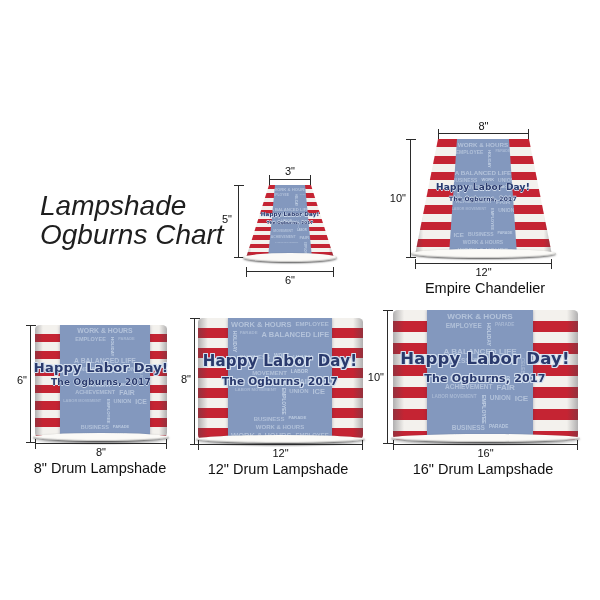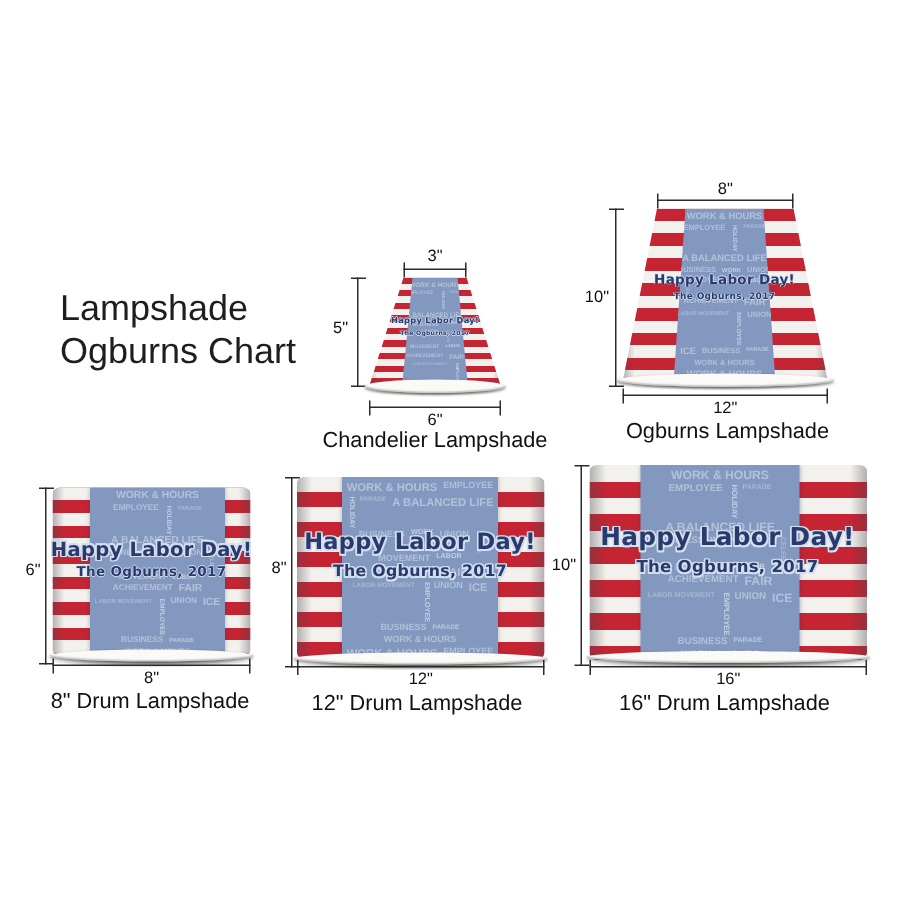--- a/index.html
+++ b/index.html
@@ -1,20 +1,20 @@
 <!DOCTYPE html>
 <html><head>
 <meta charset="utf-8">
 <style>
   html,body{margin:0;padding:0;background:#fff;}
   .canvas{position:relative;width:600px;height:600px;background:#ffffff;overflow:hidden;
           font-family:"Liberation Sans",sans-serif;color:#141414;}
 
   
-  .chart-title{position:absolute;left:40px;top:191px;font-size:24px;line-height:29px;color:#1e1e1e;}
+  .chart-title{position:absolute;left:40px;top:191px;font-size:28px;line-height:29px;color:#1e1e1e;font-style:italic;}
 
   
   .hdim{position:absolute;height:0;border-top:1px solid #2b2b2b;}
   .hdim::before,.hdim::after{content:"";position:absolute;top:-5px;width:1px;height:10px;background:#2b2b2b;}
   .hdim::before{left:0}.hdim::after{right:0}
   .vdim{position:absolute;width:0;border-left:1px solid #2b2b2b;}
   .vdim::before,.vdim::after{content:"";position:absolute;left:-5px;width:10px;height:1px;background:#2b2b2b;}
   .vdim::before{top:0}.vdim::after{bottom:0}
   .dim-label{position:absolute;font-size:11px;color:#111;white-space:nowrap;}
   .tc{text-align:center}.tr{text-align:right}
@@ -136,21 +136,20 @@
           </div>
       </div>
       <div class="shading"></div>
     </div>
     <div class="heading outlined-thin">Happy Labor Day!</div>
     <div class="subheading outlined-thin">The Ogburns, 2017</div>
     <div class="floor-shadow"></div>
     <div class="rim"></div>
     <div class="hdim" style="left:46px;top:106px;width:88px;"></div>
     <div class="dim-label tc" style="left:46px;top:109px;width:88px;">6"</div>
-    <div class="shade-name" style="left:0;top:121px;width:180px;">Chandelier Lampshade</div>
   </div>
 
   <div class="group" id="g-empire">
     <div class="dim-label tc" style="left:58px;top:10px;width:91px;">8"</div>
     <div class="hdim" style="left:58px;top:23px;width:91px;"></div>
     <div class="vdim" style="left:30px;top:29px;height:119px;"></div>
     <div class="dim-label tr" style="left:2px;top:82px;width:24px;">10"</div>
     <div class="cone">
       <div class="stripes"></div>
       <div class="cone-panel">
@@ -179,21 +178,21 @@
           </div>
       </div>
       <div class="shading"></div>
     </div>
     <div class="heading outlined-thin">Happy Labor Day!</div>
     <div class="subheading outlined-thin">The Ogburns, 2017</div>
     <div class="floor-shadow"></div>
     <div class="rim"></div>
     <div class="hdim" style="left:35px;top:153px;width:137px;"></div>
     <div class="dim-label tc" style="left:35px;top:156px;width:137px;">12"</div>
-    <div class="shade-name" style="left:0;top:170px;width:210px;">Ogburns Lampshade</div>
+    <div class="shade-name" style="left:0;top:170px;width:210px;">Empire Chandelier</div>
   </div>
 
   <div class="group" id="g-drum8">
     <div class="vdim" style="left:20px;top:15px;height:118px;"></div>
     <div class="dim-label tr" style="left:0;top:64px;width:17px;">6"</div>
     <div class="drum-body">
       <div class="stripes"></div>
       <div class="panel">
         <div class="wordwall">
             <span>WORK &amp; HOURS</span>

